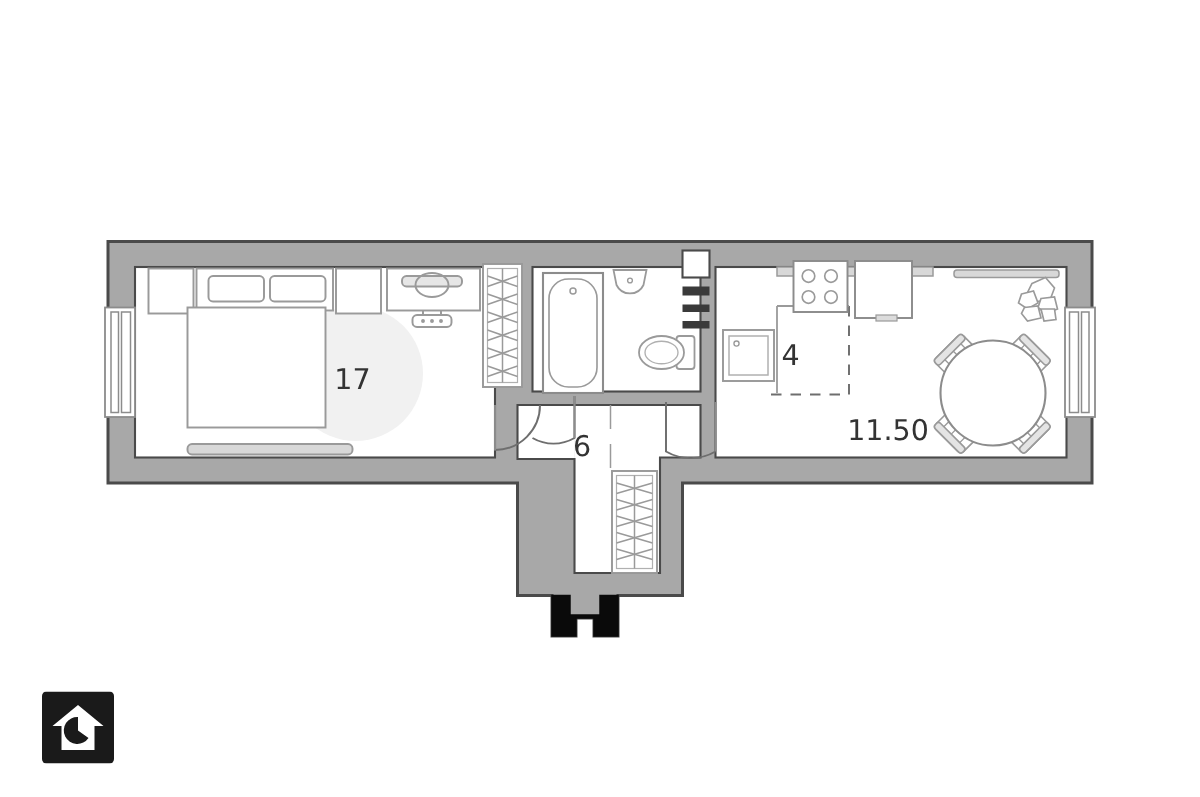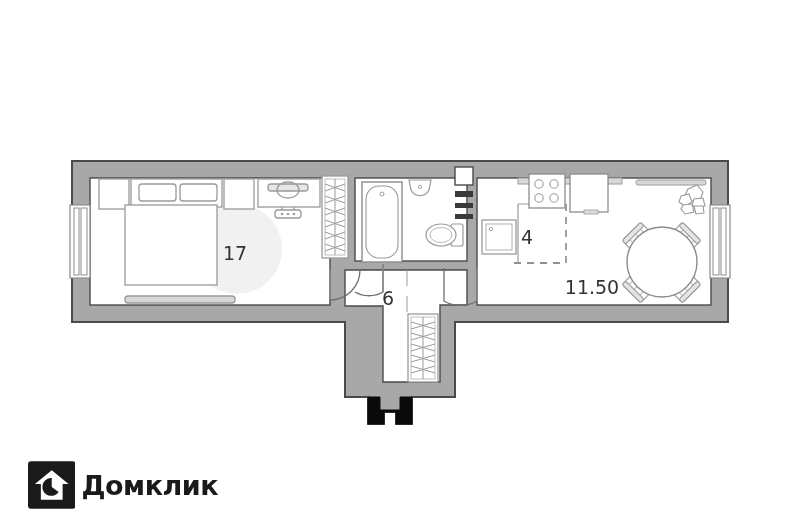--- a/index.html
+++ b/index.html
@@ -276,16 +276,15 @@
   <text class="room-label" x="592" y="288">11.50</text>
 
 </svg>
 
 <div class="watermark-wrap">
   <svg width="48" height="48" viewBox="0 0 48 48">
     <rect x="0" y="0" width="48" height="48" rx="3" fill="#1a1a1a"></rect>
     <path d="M 24 9 L 41 23 L 35 23 L 35 39 L 13 39 L 13 23 L 7 23 Z" fill="#ffffff"></path>
     <path d="M 24 17 A 9 9 0 1 0 31 31 L 24 26 Z" fill="#1a1a1a"></path>
   </svg>
-  <span class="watermark-text">Домклик</span>
 </div>
 
 </div>
 
 </body></html>

